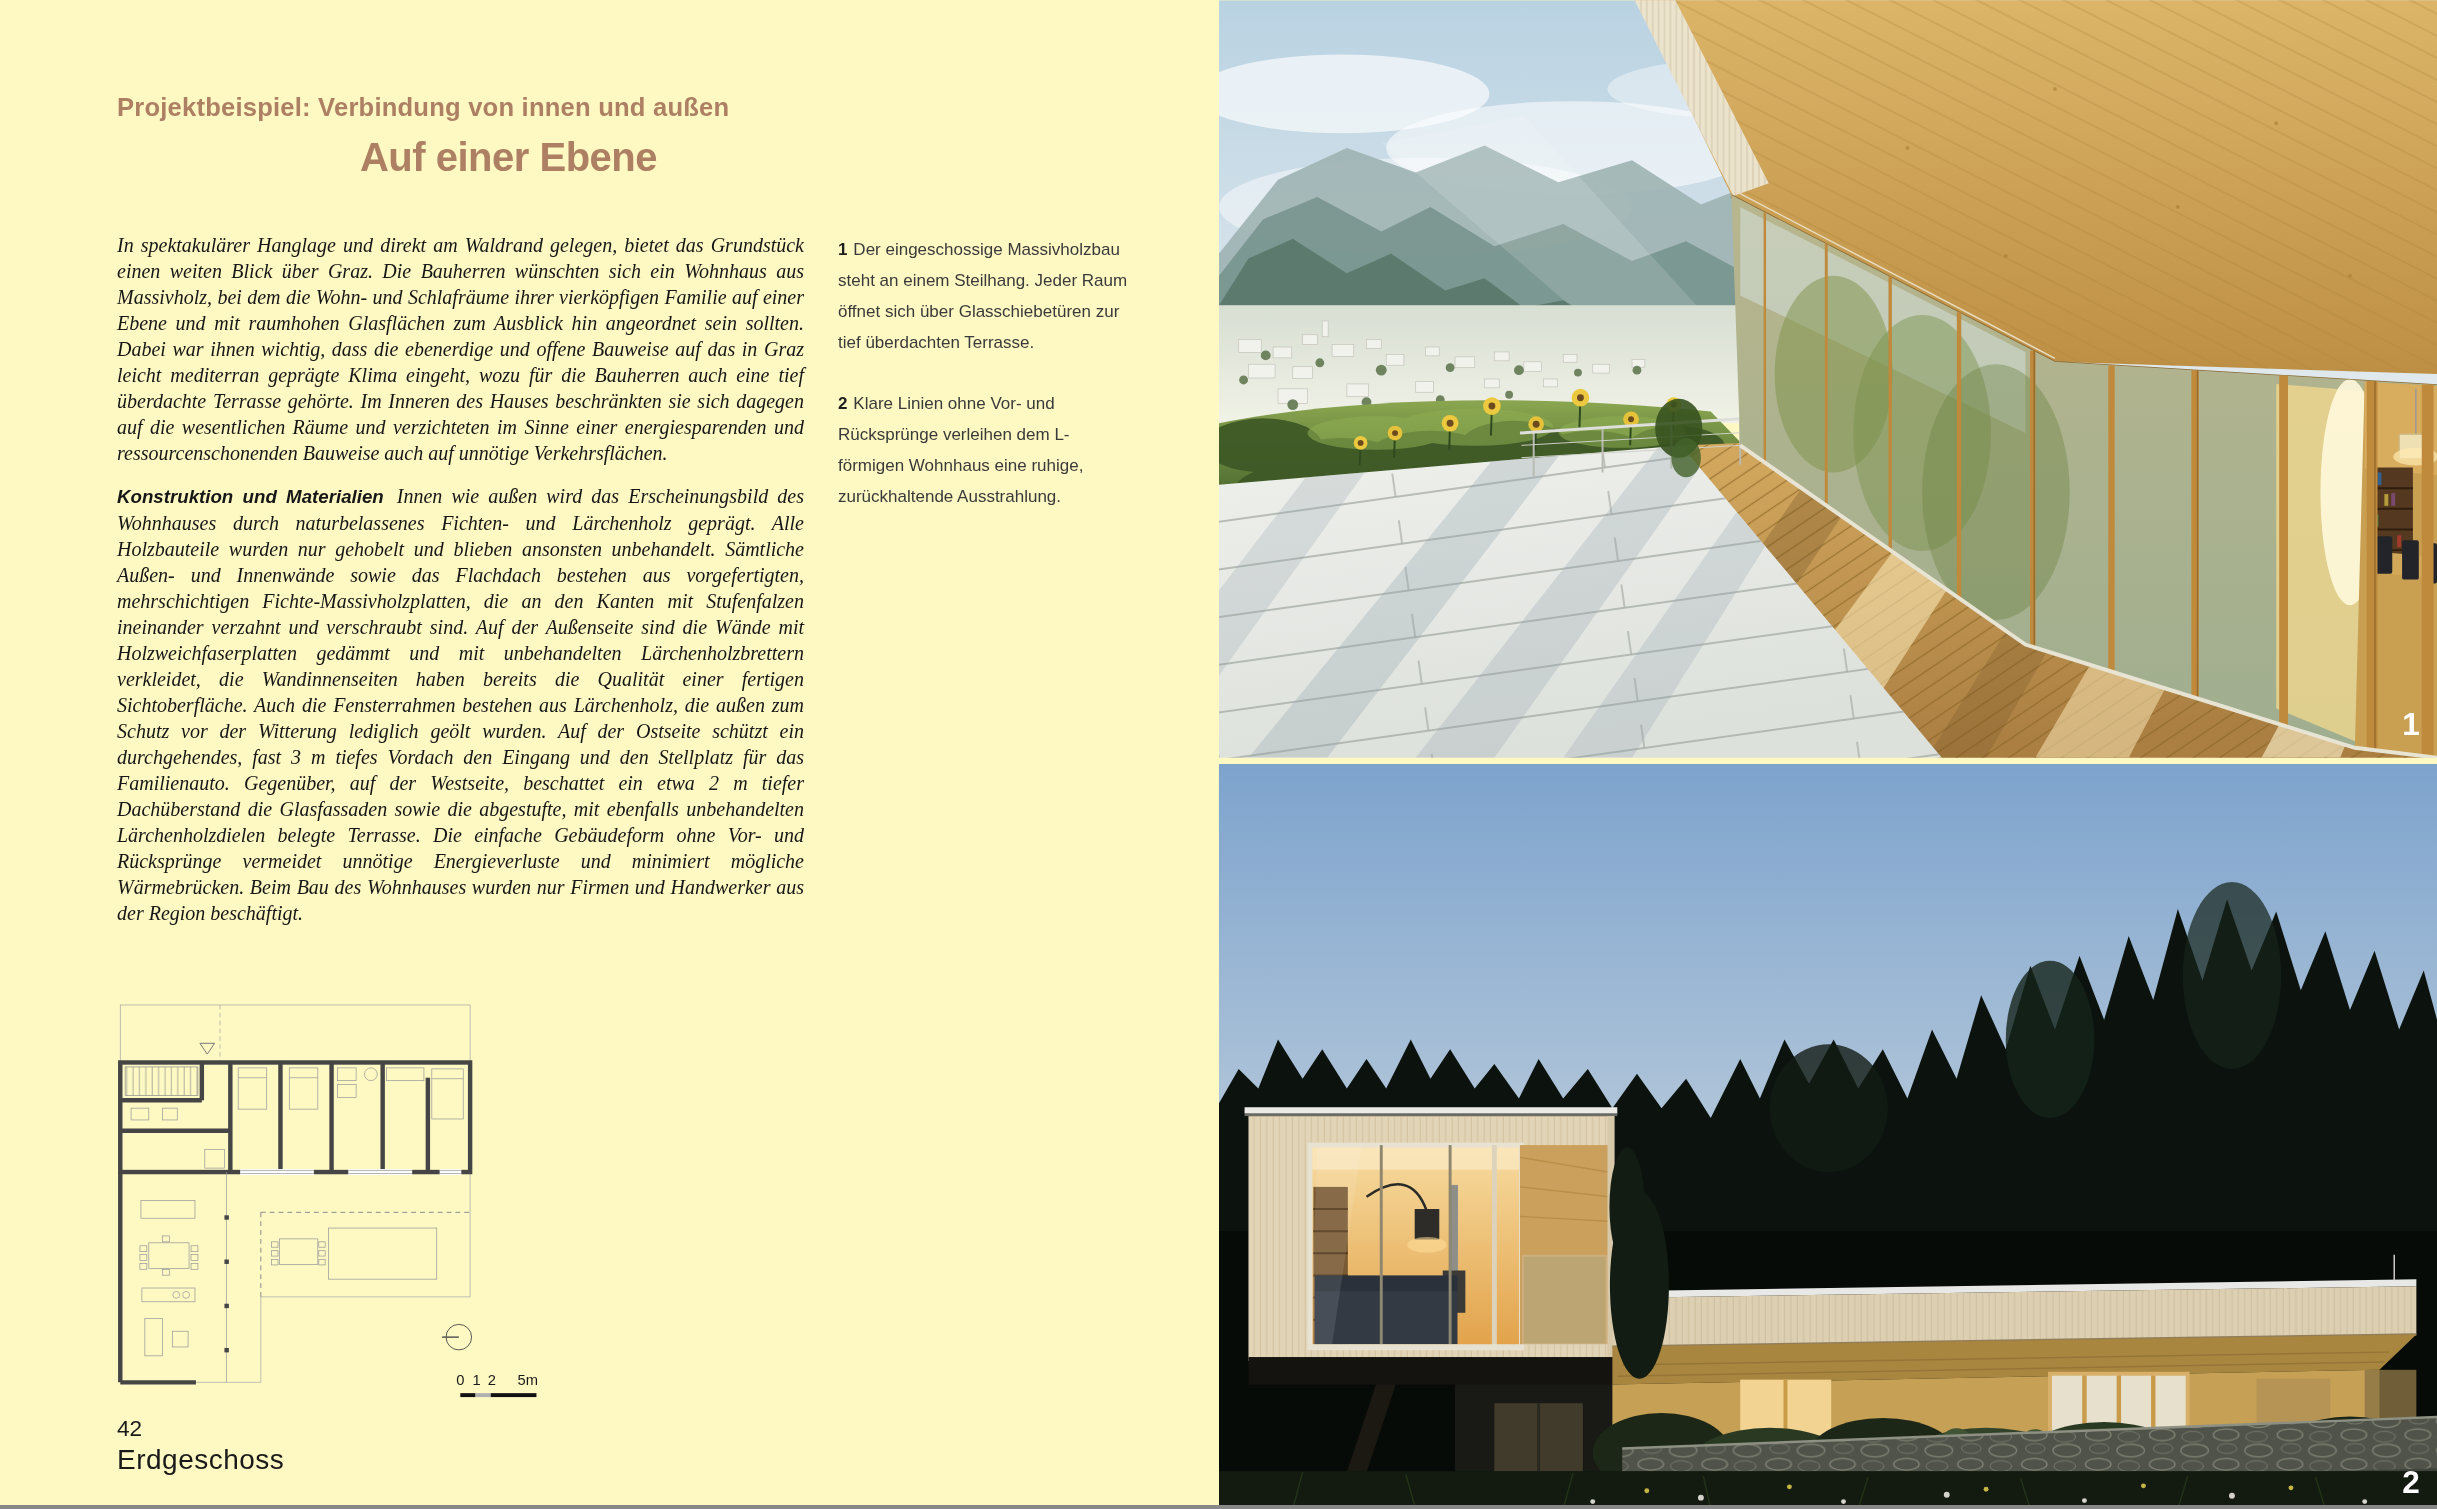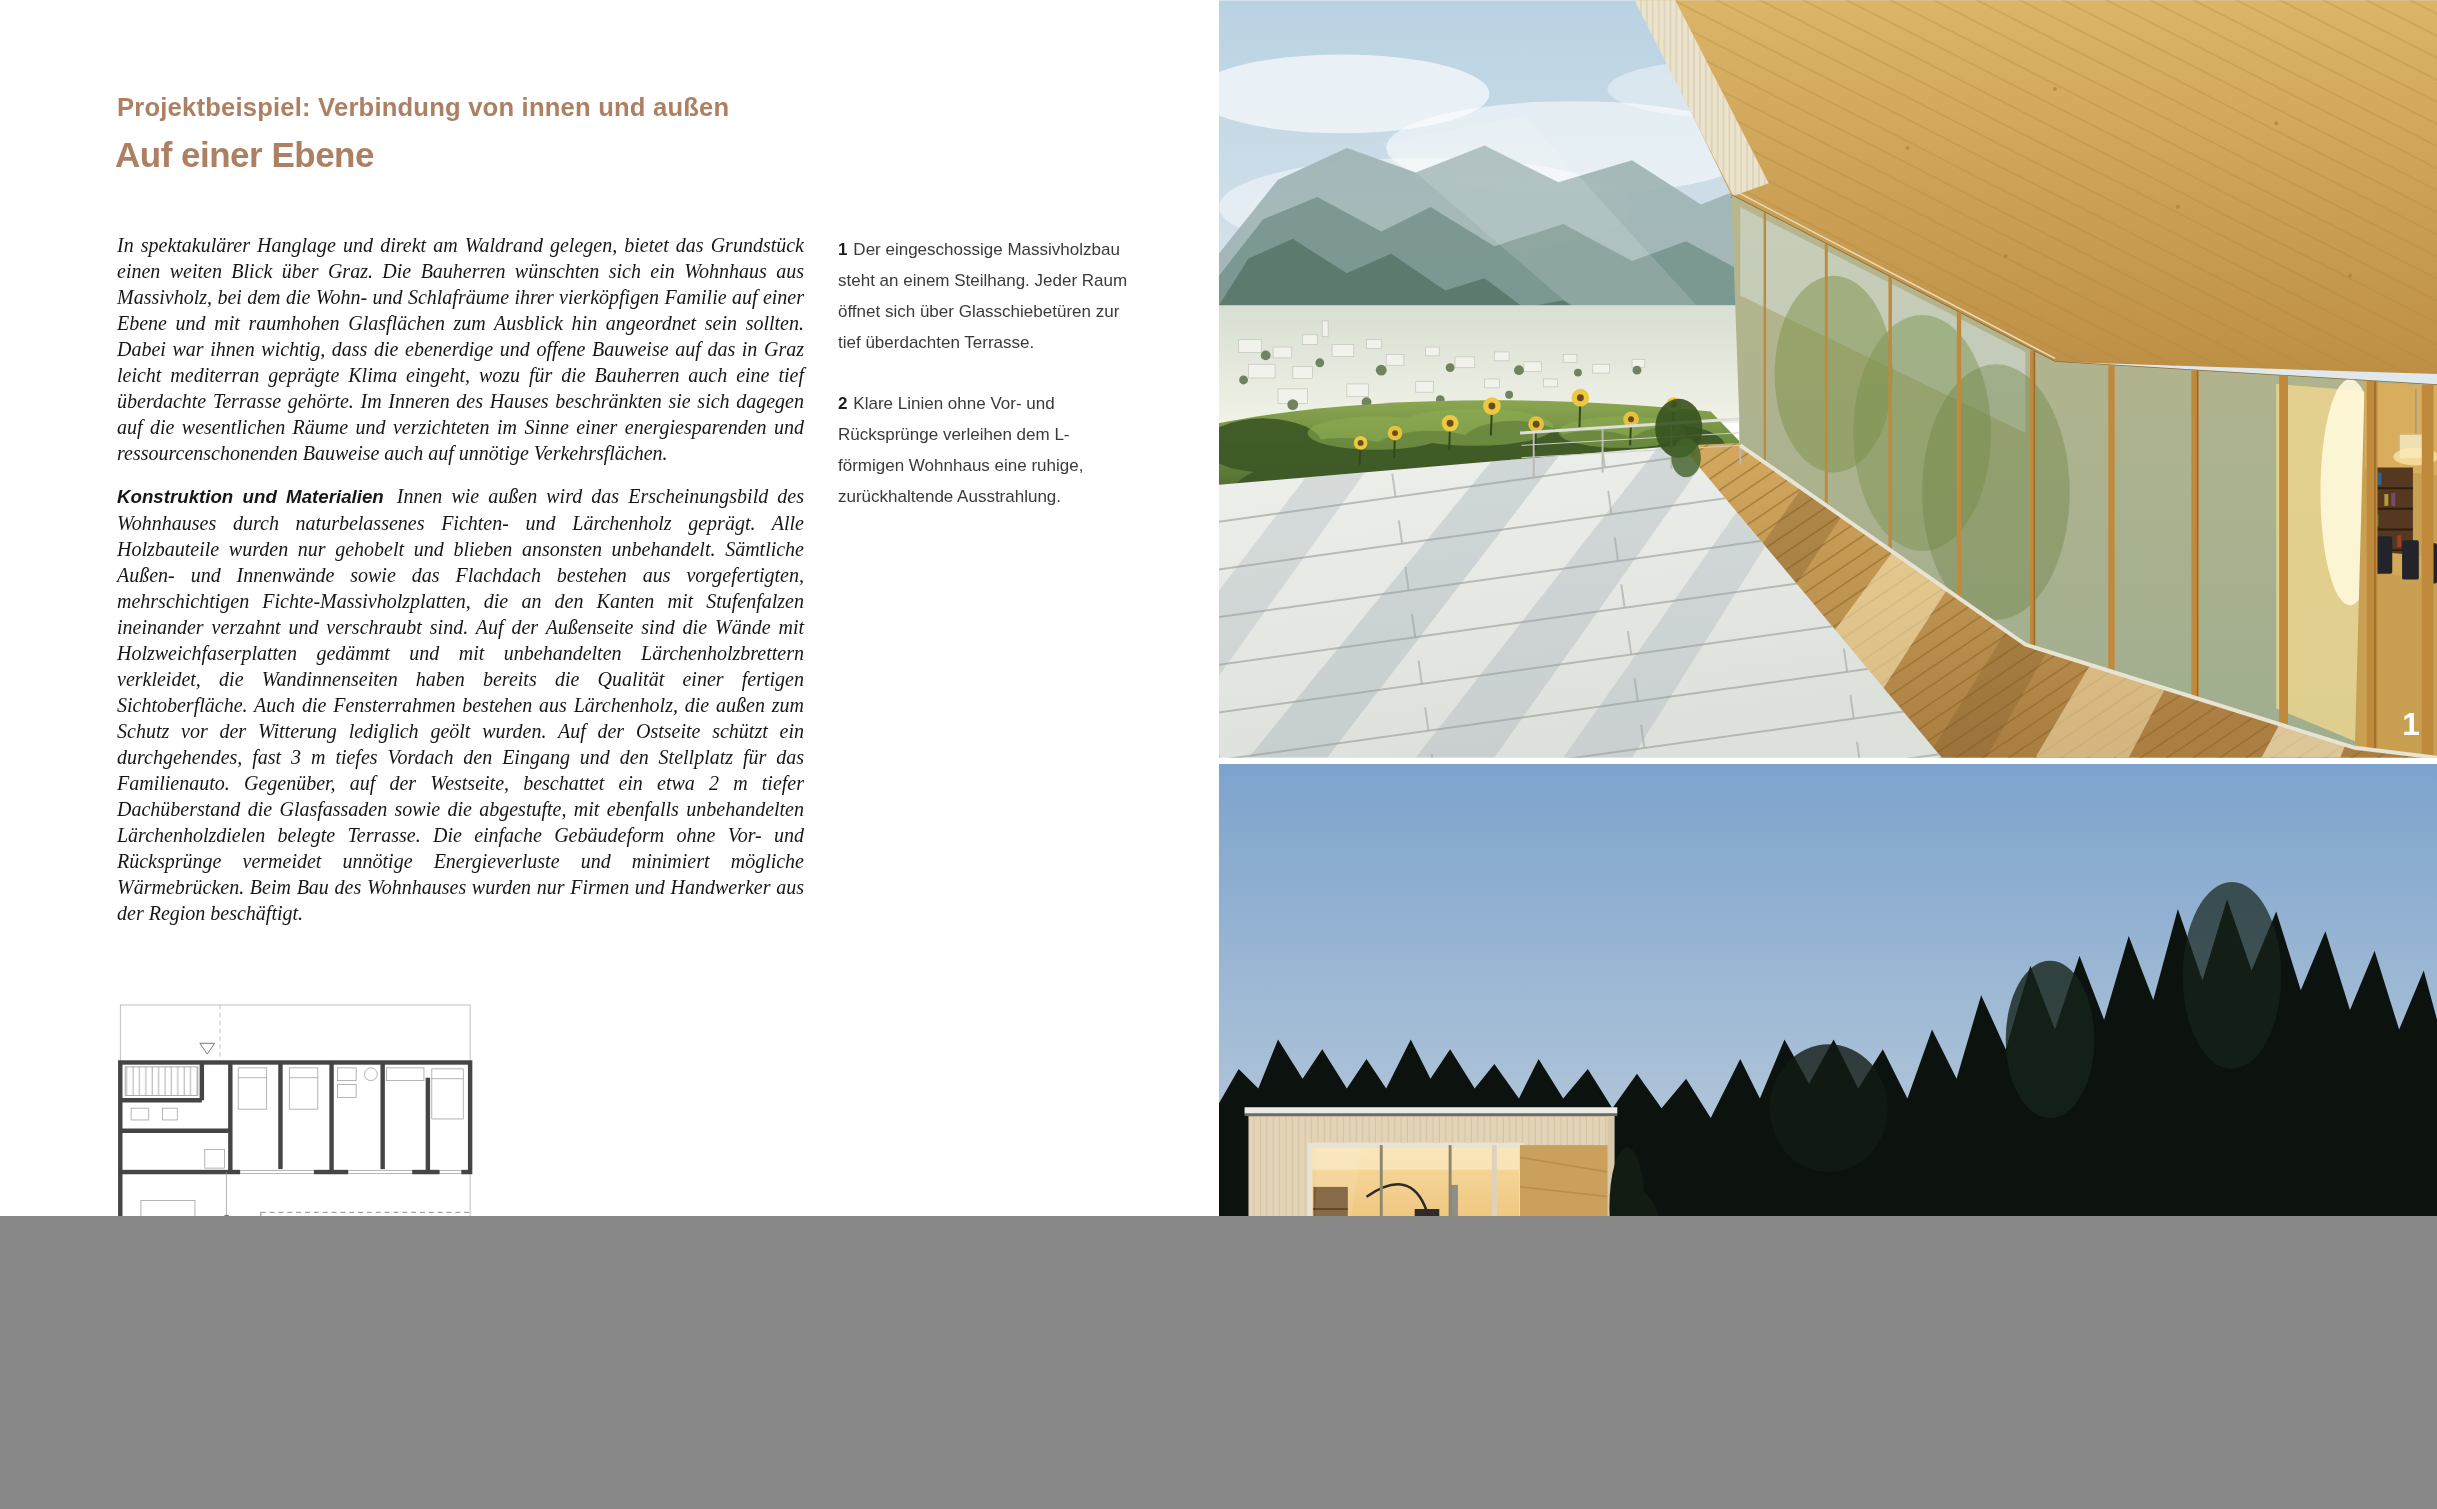--- a/index.html
+++ b/index.html
@@ -1,27 +1,27 @@
 <!DOCTYPE html>
 <html lang="de" style="font-size:7.9px"><head>
 <meta charset="utf-8">
 <style>
   html,body{margin:0;padding:0;background:#888;}
   .page{
-    position:relative;width:2438px;height:1216px;background:#ffffff;
+    position:relative;width:2438px;height:1505px;background:#fef9c3;
     overflow:hidden;font-family:"Liberation Sans",sans-serif;color:#1c1c1c;
   }
   
   .kicker{
     position:absolute;left:117px;top:93px;width:738px;
     font-size:25.6px;font-weight:bold;color:#ae8063;letter-spacing:0.2px;
   }
   .title{
     position:absolute;left:115px;top:137px;width:787px;
-    font-size:35px;font-weight:bold;color:#ae8063;letter-spacing:-0.5px;line-height:1;
+    font-size:40px;font-weight:bold;color:#ae8063;letter-spacing:-0.5px;line-height:1;text-align:center;
   }
   .bodycol{
     position:absolute;left:117px;top:232px;width:687px;
     font-family:"Liberation Serif",serif;font-size:20px;line-height:26px;
     text-align:justify;hyphens:auto;-webkit-hyphens:auto;color:#161616;font-style:italic;
   }
   .bodycol p{margin:0;}
   .bodycol p + p{margin-top:16.7px;}
   .runin{
     font-family:"Liberation Sans",sans-serif;font-weight:bold;font-size:18.7px;

